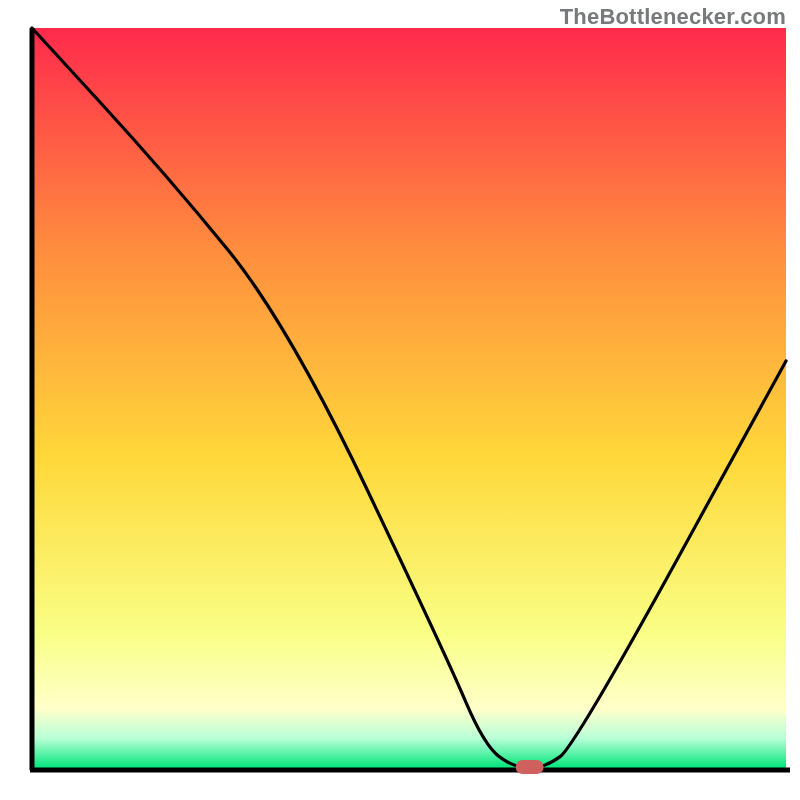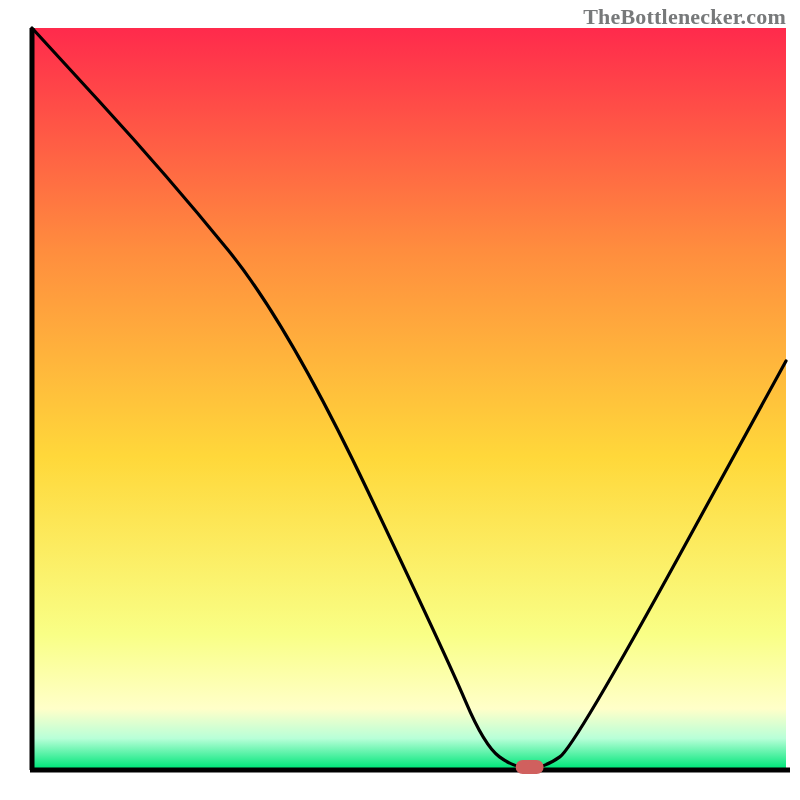--- a/index.html
+++ b/index.html
@@ -7,21 +7,20 @@
     padding: 0;
     width: 800px;
     height: 800px;
     background: #fff;
     font-family: Arial, Helvetica, sans-serif;
   }
   .container {
     position: relative;
     width: 800px;
     height: 800px;
-    font-family: Liberation Serif, serif;
   }
   svg {
     display: block;
   }
   .watermark {
     position: absolute;
     top: 4px;
     right: 14px;
     font-size: 22px;
     font-weight: 600;

